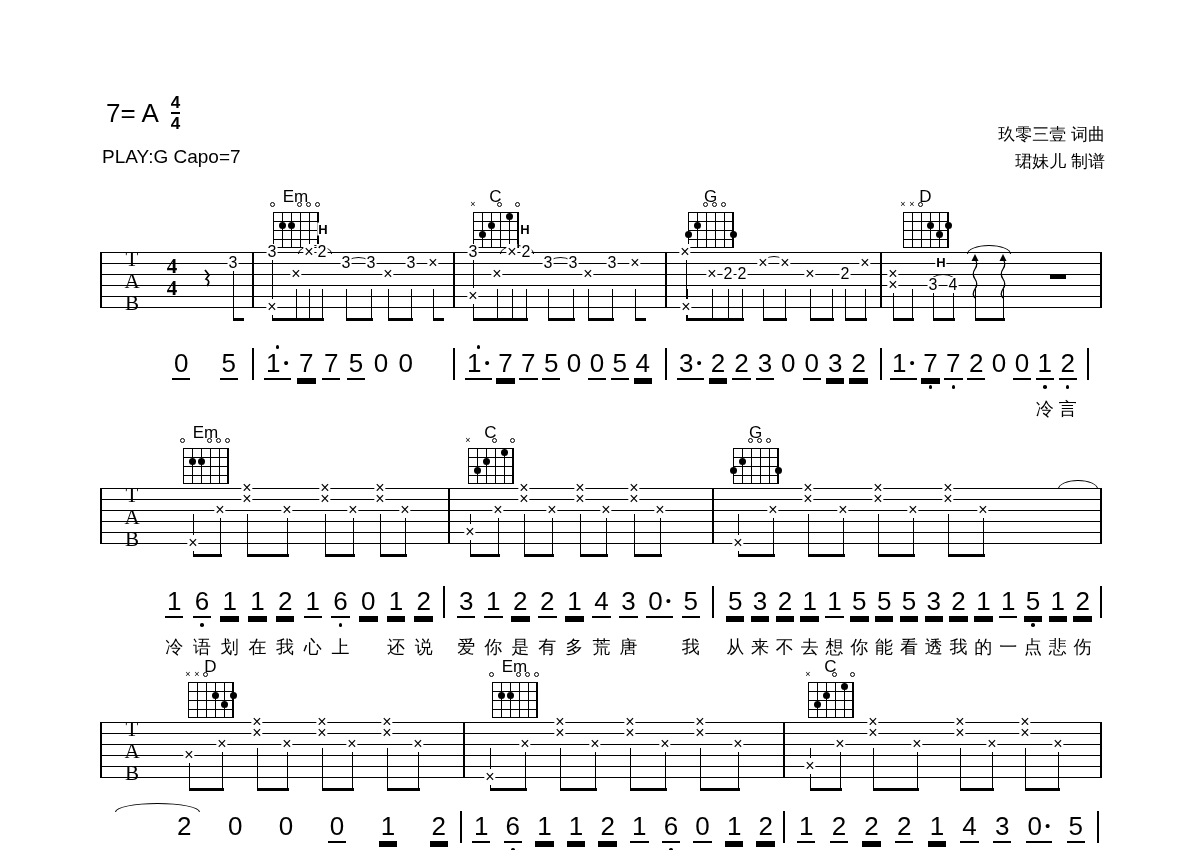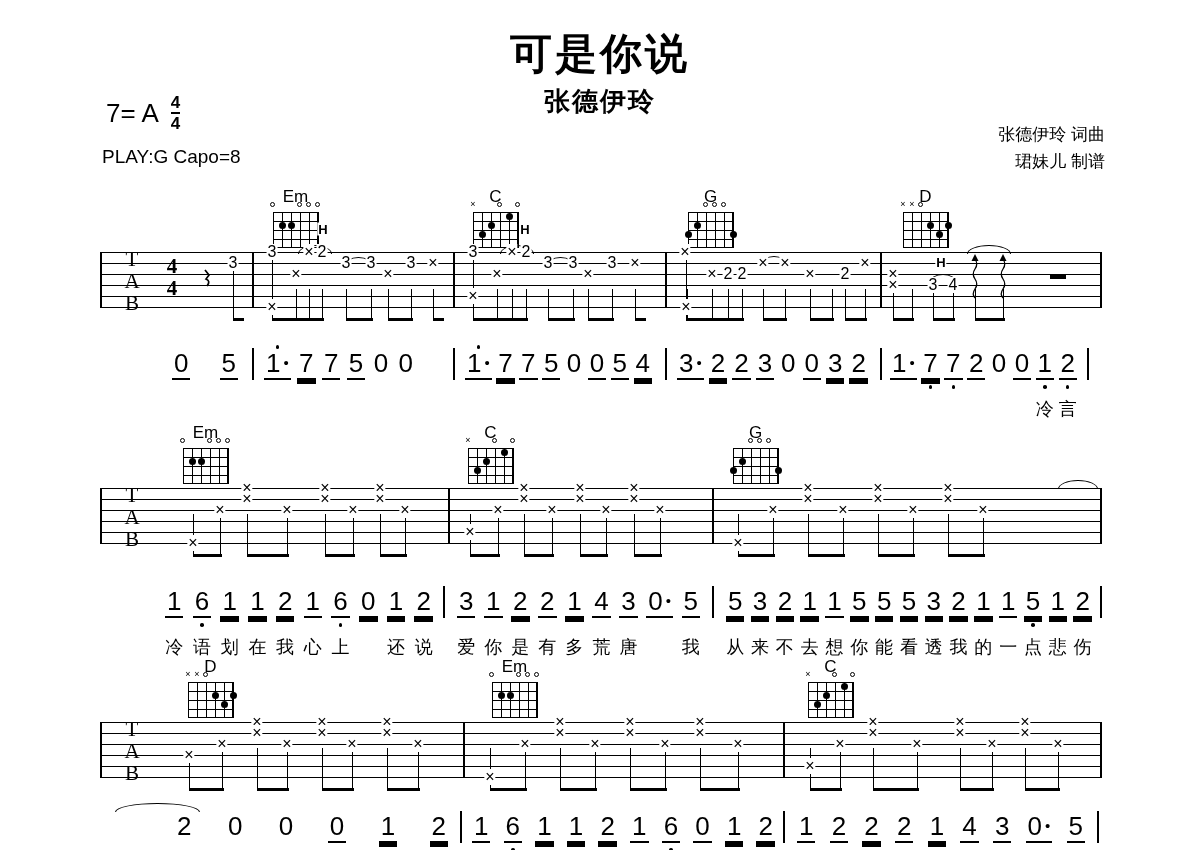--- a/index.html
+++ b/index.html
@@ -47,32 +47,30 @@
   .nw.u2{border-bottom:2px solid #000;padding-bottom:2px;box-shadow:0 4px 0 0 #000;}
   .augdot{font-size:15px;margin-left:3px;}
   .lyr{font-size:18px;margin-top:7px;white-space:nowrap;}
   .jbar{position:absolute;width:1.5px;height:32px;background:#000;}
   svg{position:absolute;}
 </style>
 </head>
 <body>
 
 <div class="page">
-  <div class="title">可是你说</div>
-  <div class="subtitle">张德伊玲</div>
   <div class="keysig">
     <span>7= A</span>
     <span class="frac">
       <span>4</span>
       <span class="bot">4</span>
     </span>
   </div>
-  <div class="play">PLAY:G Capo=8</div>
+  <div class="play">PLAY:G Capo=7</div>
   <div class="credits">
-    <div>张德伊玲 词曲</div>
+    <div>玖零三壹 词曲</div>
     <div>珺妹儿 制谱</div>
   </div>
   <div id="score">
       <div class="beam" style="left: 233px; top: 318px; width: 10.5px;"></div>
       <div class="stem" style="left: 233px; top: 289px; height: 32px;"></div>
       <div class="beam" style="left: 272px; top: 318px; width: 51.5px;"></div>
       <div class="stem" style="left: 272px; top: 289px; height: 32px;"></div>
       <div class="stem" style="left: 296px; top: 289px; height: 32px;"></div>
       <div class="stem" style="left: 309px; top: 289px; height: 32px;"></div>
       <div class="stem" style="left: 322px; top: 289px; height: 32px;"></div>

